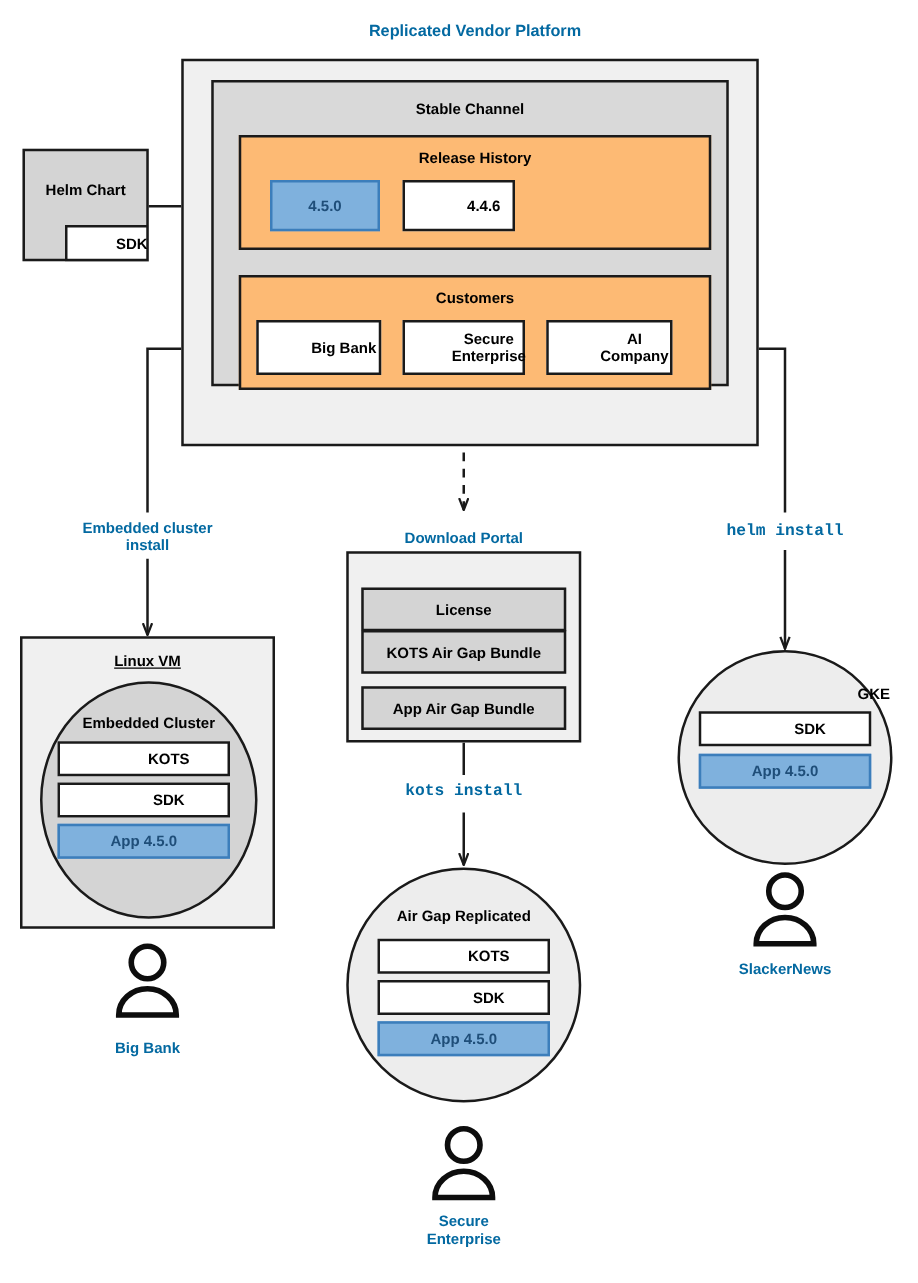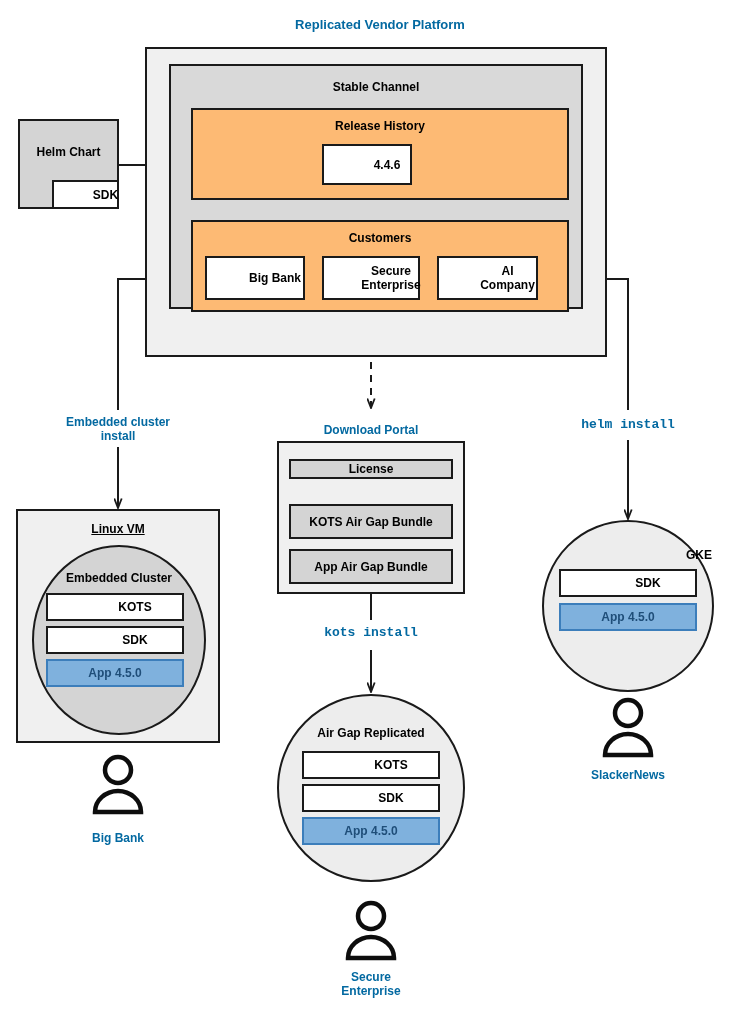--- a/index.html
+++ b/index.html
@@ -78,20 +78,23 @@
 
   <div class="abs boxL1" style="left:145px;top:47px;width:462px;height:310px;"></div>
 
   <div class="abs boxL2" style="left:169px;top:64px;width:414px;height:245px;">
     <div class="hdr" style="top:14px;">Stable Channel</div>
   </div>
 
   <div class="abs boxL3" style="left:191px;top:108px;width:378px;height:92px;">
     <div class="hdr" style="top:9px;">Release History</div>
   </div>
+  <div class="abs boxBlue" style="left:216px;top:144px;width:88px;height:41px;">
+    <div class="cellTxt blueTxt">4.5.0</div>
+  </div>
   <div class="abs boxWhite" style="left:322px;top:144px;width:90px;height:41px;">
     <div class="cellTxt">4.4.6</div>
   </div>
 
   <div class="abs boxL3" style="left:191px;top:220px;width:378px;height:92px;">
     <div class="hdr" style="top:9px;">Customers</div>
   </div>
   <div class="abs boxWhite" style="left:205px;top:256px;width:100px;height:44px;">
     <div class="cellTxt">Big Bank</div>
   </div>
@@ -112,21 +115,21 @@
 
   <div class="lbl" style="left:38px;top:415px;width:160px;">Embedded cluster
 install</div>
 
   <div class="lbl mono" style="left:548px;top:418px;width:160px;">helm install</div>
 
   <div class="lbl mono" style="left:291px;top:626px;width:160px;">kots install</div>
 
   <div class="lbl" style="left:271px;top:423px;width:200px;">Download Portal</div>
   <div class="abs boxPortal" style="left:277px;top:441px;width:188px;height:153px;"></div>
-  <div class="abs boxGrey" style="left:289px;top:459px;width:164px;height:20px;">
+  <div class="abs boxGrey" style="left:289px;top:470px;width:164px;height:35px;">
     <div class="cellTxt">License</div>
   </div>
   <div class="abs boxGrey" style="left:289px;top:549px;width:164px;height:35px;">
     <div class="cellTxt">App Air Gap Bundle</div>
   </div>
   <div class="abs boxGrey" style="left:289px;top:504px;width:164px;height:35px;">
     <div class="cellTxt">KOTS Air Gap Bundle</div>
   </div>
 
   <div class="abs boxL1" style="left:16px;top:509px;width:204px;height:234px;">

